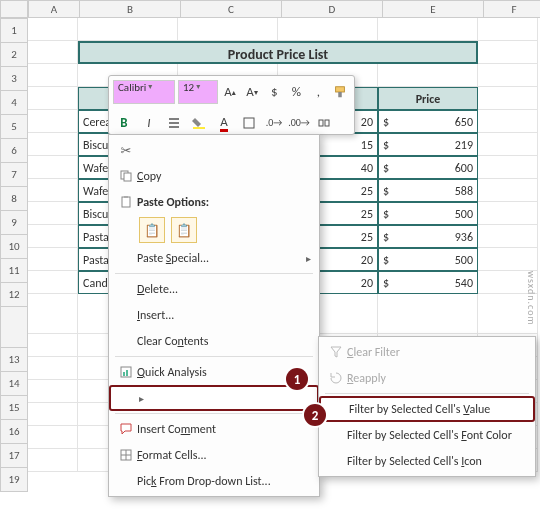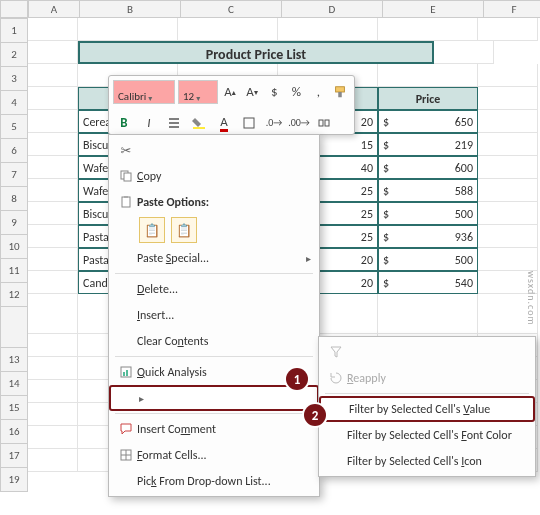--- a/index.html
+++ b/index.html
@@ -15,21 +15,21 @@
 .cellrow{display:flex}
 .cell{border-right:1px solid #e3e3e3;border-bottom:1px solid #e3e3e3;height:23px;box-sizing:border-box;padding:0 4px;line-height:23px;overflow:hidden;white-space:nowrap}
 .title-cell{background:#cfe2e0;border:2px solid #2b6e6b;font-weight:bold;text-align:center;font-size:14px}
 .th{background:#cfe2e0;font-weight:bold;text-align:center;border:1px solid #2b6e6b}
 .td{border:1px solid #2b6e6b;text-align:left}
 .num{text-align:right}
 .watermark{position:absolute;right:2px;bottom:190px;writing-mode:vertical-rl;font-size:10px;color:#aaa;letter-spacing:1px}
 
 .mini{position:absolute;left:108px;top:75px;width:245px;height:58px;background:#fdfdfd;border:1px solid #bbb;border-radius:3px;box-shadow:2px 2px 6px rgba(0,0,0,0.2);z-index:5}
 .mini .row{display:flex;align-items:center;height:27px;padding:2px 4px;gap:3px}
-.mini .ctl{height:22px;border:1px solid #ccc;background:#fca5a5;font-size:11px;padding:0 4px;display:flex;align-items:flex-end;gap:2px}
+.mini .ctl{height:22px;border:1px solid #ccc;background:#f0abfc;font-size:11px;padding:0 4px;display:flex;align-items:flex-start;gap:2px}
 .mini .btn{width:22px;height:22px;display:flex;align-items:center;justify-content:center;font-size:13px;color:#444}
 .chev{font-size:8px;color:#666}
 
 .menu{position:absolute;left:108px;top:134px;width:210px;background:#fdfdfd;border:1px solid #bbb;box-shadow:3px 3px 8px rgba(0,0,0,0.25);z-index:6;padding:2px 0}
 .menu .item{display:flex;align-items:center;height:26px;padding:0 8px 0 6px;font-size:12px;color:#333}
 .menu .item .ic{width:22px;display:flex;justify-content:center;color:#666;font-size:13px}
 .menu .item .lbl{flex:1}
 .menu .item .arr{font-size:10px;color:#666}
 .menu .hl{background:#fff;border:2px solid #7a1418;border-radius:3px;box-sizing:border-box}
 .menu .sep{height:1px;background:#ddd;margin:2px 6px}
@@ -85,21 +85,21 @@
       <div class="cellrow">
         <div class="cell" style="width: 50px; height: 23px; line-height: 23px;"></div>
         <div class="cell" style="width: 100px; height: 23px; line-height: 23px;"></div>
         <div class="cell" style="width: 100px; height: 23px; line-height: 23px;"></div>
         <div class="cell" style="width: 100px; height: 23px; line-height: 23px;"></div>
         <div class="cell" style="width: 100px; height: 23px; line-height: 23px;"></div>
         <div class="cell" style="width: 60px; height: 23px; line-height: 23px;"></div>
       </div>
       <div class="cellrow">
         <div class="cell" style="width: 50px; height: 23px; line-height: 23px;"></div>
-        <div class="cell title-cell" style="width: 356px; height: 23px; line-height: 23px;">Product Price List</div>
+        <div class="cell title-cell" style="width: 400px; height: 23px; line-height: 23px;">Product Price List</div>
         <div class="cell" style="width: 60px; height: 23px; line-height: 23px;"></div>
       </div>
       <div class="cellrow">
         <div class="cell" style="width: 50px; height: 23px; line-height: 23px;"></div>
         <div class="cell" style="width: 100px; height: 23px; line-height: 23px;"></div>
         <div class="cell" style="width: 100px; height: 23px; line-height: 23px;"></div>
         <div class="cell" style="width: 100px; height: 23px; line-height: 23px;"></div>
         <div class="cell" style="width: 100px; height: 23px; line-height: 23px;"></div>
         <div class="cell" style="width: 60px; height: 23px; line-height: 23px;"></div>
       </div>
@@ -376,20 +376,21 @@
 
 </div>
 
 <div class="submenu">
   <div class="item disabled">
       <span class="ic">
         <svg width="14" height="14" viewBox="0 0 14 14">
           <path d="M2 2h10l-4 5v5l-2-1V7z" fill="none" stroke="#bbb"></path>
         </svg>
       </span>
+      <span class="lbl"><u>C</u>lear Filter</span>
     </div>
   <div class="item disabled">
       <span class="ic">
         <svg width="14" height="14" viewBox="0 0 14 14">
           <path d="M7 2a5 5 0 1 1-5 5" fill="none" stroke="#bbb"></path>
           <path d="M2 2v4h4" fill="none" stroke="#bbb"></path>
         </svg>
       </span>
       <span class="lbl"><u>R</u>eapply</span>
     </div>

